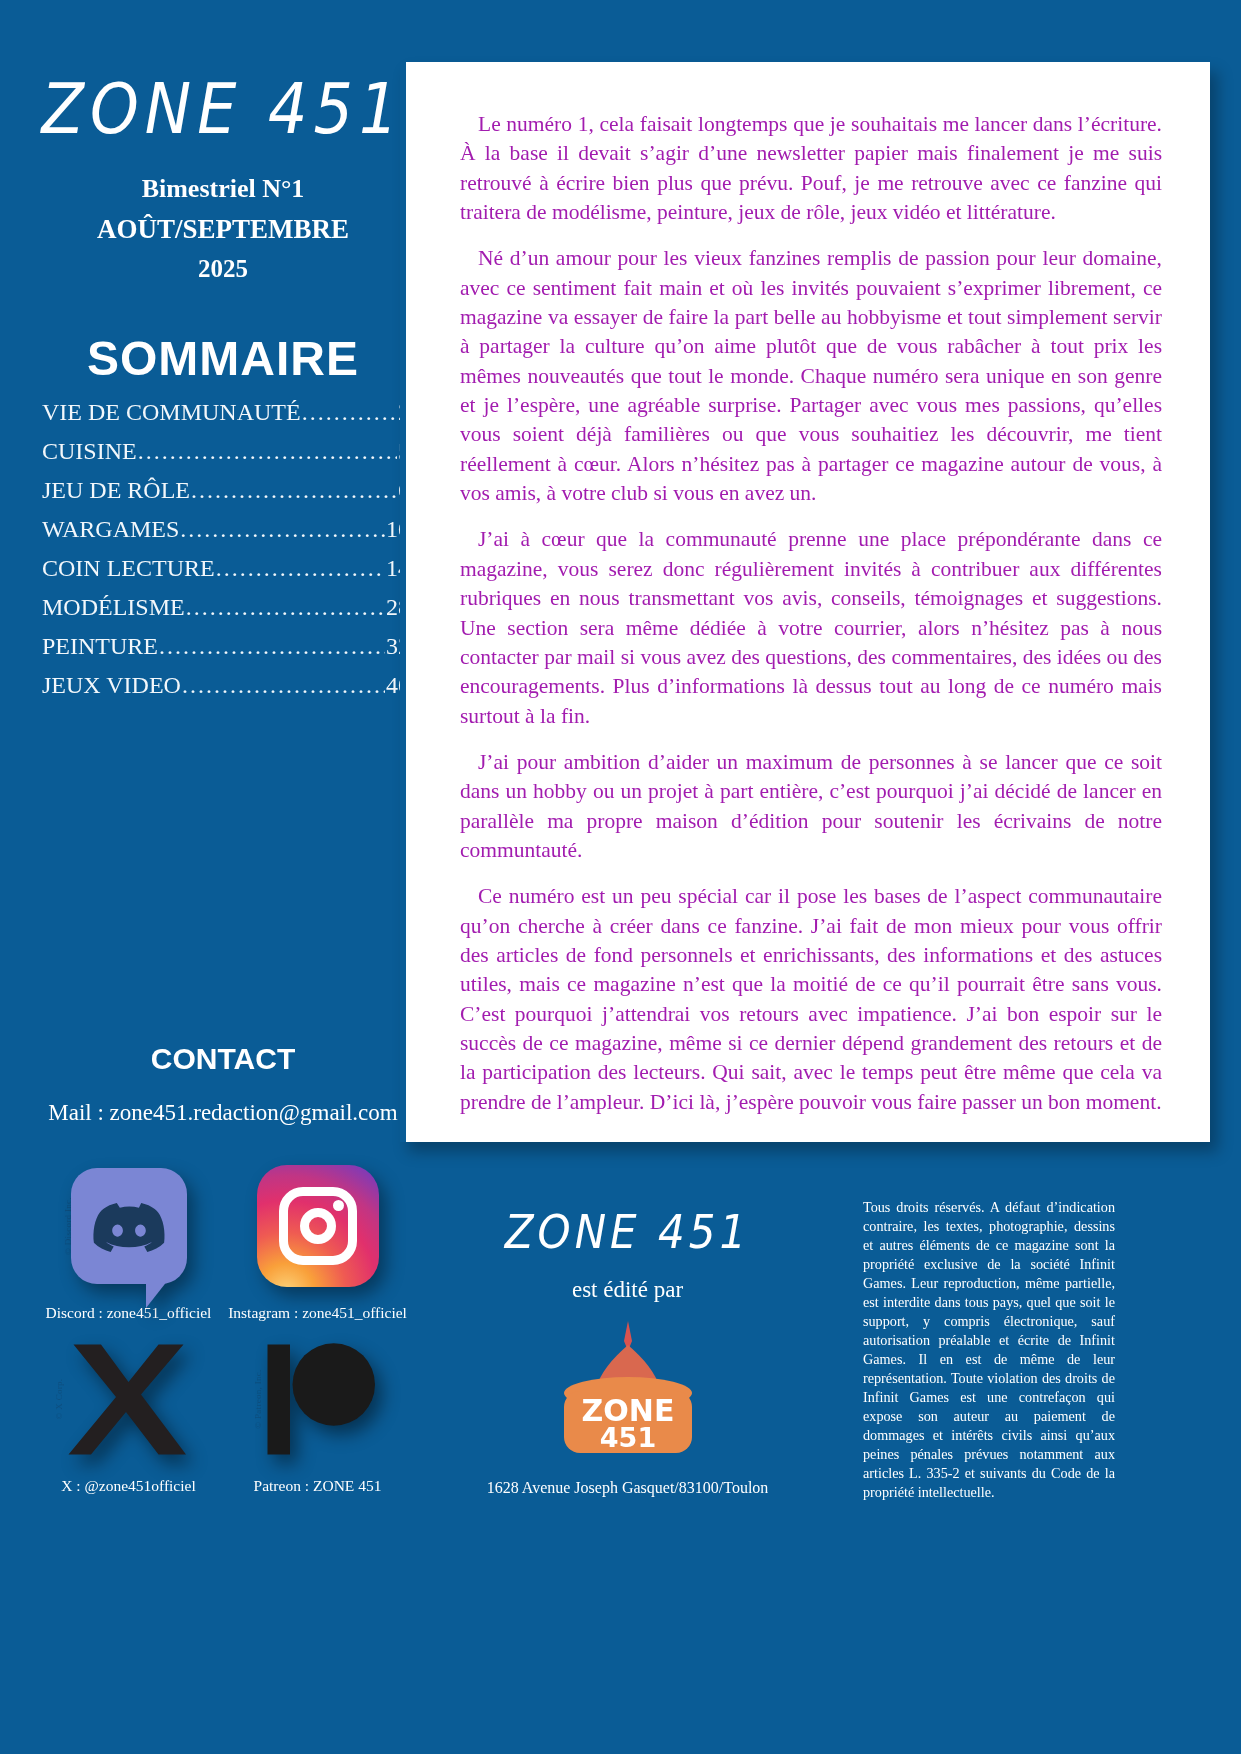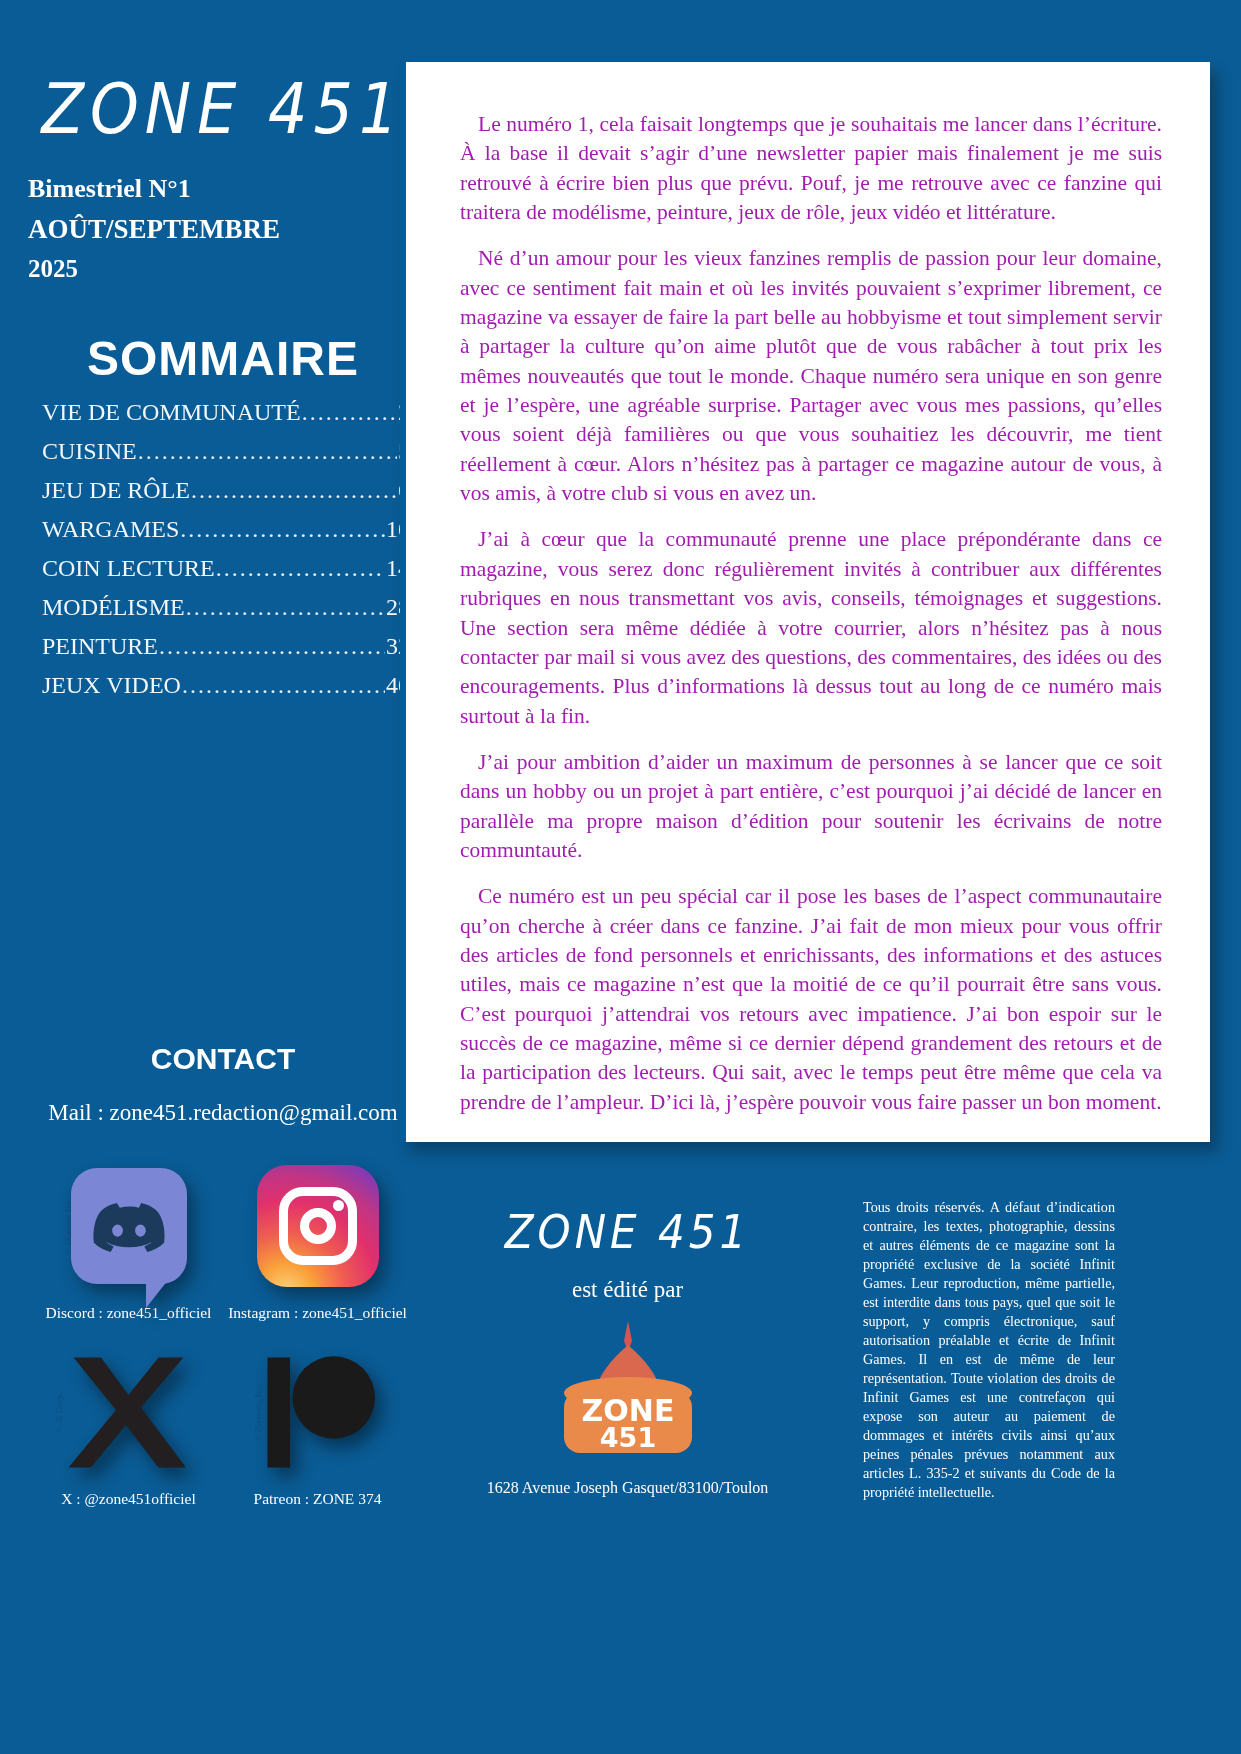--- a/index.html
+++ b/index.html
@@ -27,20 +27,21 @@
     font-size: 62px;
     letter-spacing: 6px;
     text-align: center;
     color: #ffffff;
     line-height: 1;
     margin-top: 18px;
     transform: scaleY(1.12);
     white-space: nowrap;
   }
   .sub-line {
+    text-align: center;
     font-family: "Liberation Serif", serif;
     font-weight: bold;
     color: #ffffff;
   }
   .sub-1 { font-size: 26px; margin-top: 34px; }
   .sub-2 { font-size: 27px; margin-top: 10px; }
   .sub-3 { font-size: 25px; margin-top: 10px; }
 
   .sommaire-title {
     font-family: "Liberation Sans", sans-serif;
@@ -86,21 +87,21 @@
     color: #ffffff;
     margin-top: 24px;
   }
 
   
   .socials {
     margin-top: 26px;
     display: flex;
     flex-wrap: wrap;
     justify-content: center;
-    gap: 16px 14px;
+    gap: 3px 14px;
   }
   .social-cell {
     width: 175px;
     display: flex;
     flex-direction: column;
     align-items: center;
   }
   .icon-wrap {
     position: relative;
     width: 148px; height: 148px;
@@ -344,21 +345,21 @@
       </div>
 
       <div class="social-cell">
         <div class="icon-wrap">
           <span class="credit">© Patreon, Inc.</span>
           <svg class="patreon-mark" viewBox="0 0 100 100">
             <circle cx="63" cy="38" r="33" fill="#1a1a1a"></circle>
             <rect x="10" y="6" width="18" height="88" fill="#1a1a1a"></rect>
           </svg>
         </div>
-        <div class="social-caption">Patreon : ZONE 374</div>
+        <div class="social-caption">Patreon : ZONE 451</div>
       </div>
 
     </div>
   </div>
 
   <div class="editorial">
     <p>Le numéro 1, cela faisait longtemps que je souhaitais me lancer dans l’écriture. À la base il devait s’agir d’une newsletter papier mais finalement je me suis retrouvé à écrire bien plus que prévu. Pouf, je me retrouve avec ce fanzine qui traitera de modélisme, peinture, jeux de rôle, jeux vidéo et littérature.</p>
     <p>Né d’un amour pour les vieux fanzines remplis de passion pour leur domaine, avec ce sentiment fait main et où les invités pouvaient s’exprimer librement, ce magazine va essayer de faire la part belle au hobbyisme et tout simplement servir à partager la culture qu’on aime plutôt que de vous rabâcher à tout prix les mêmes nouveautés que tout le monde.  Chaque numéro sera unique en son genre et je l’espère, une agréable surprise. Partager avec vous mes passions, qu’elles vous soient déjà familières ou que vous souhaitiez les découvrir, me tient réellement à cœur. Alors n’hésitez pas à partager ce magazine autour de vous, à vos amis, à votre club si vous en avez un.</p>
     <p>J’ai à cœur que la communauté prenne une place prépondérante dans ce magazine, vous serez donc régulièrement invités à contribuer aux différentes rubriques en nous transmettant vos avis, conseils, témoignages et suggestions. Une section sera même dédiée à votre courrier, alors n’hésitez pas à nous contacter par mail si vous avez des questions, des commentaires, des idées ou des encouragements. Plus d’informations là dessus tout au long de ce numéro mais surtout à la fin.</p>
     <p>J’ai pour ambition d’aider un maximum de personnes à se lancer que ce soit dans un hobby ou un projet à part entière, c’est pourquoi j’ai décidé de lancer en parallèle ma propre maison d’édition pour soutenir les écrivains de notre communtauté.</p>

